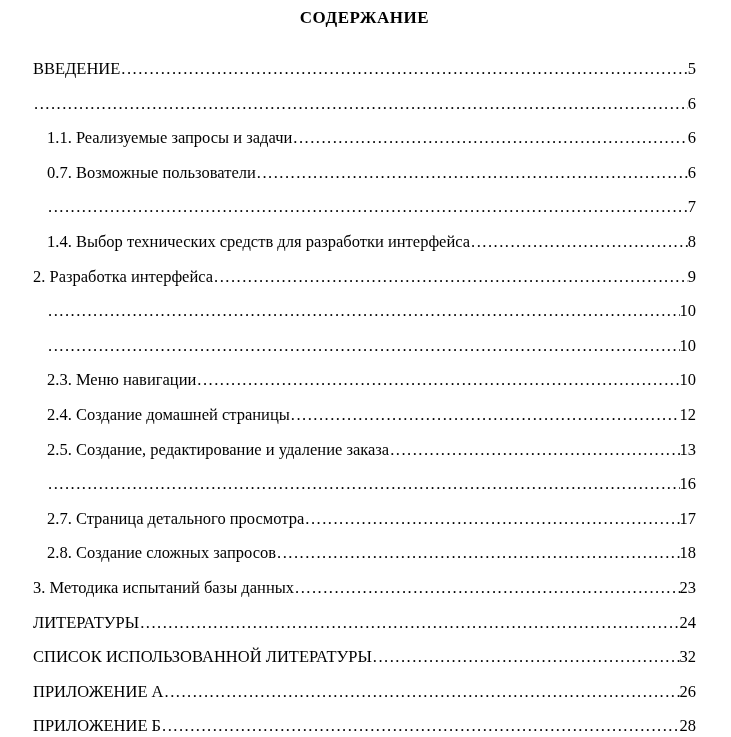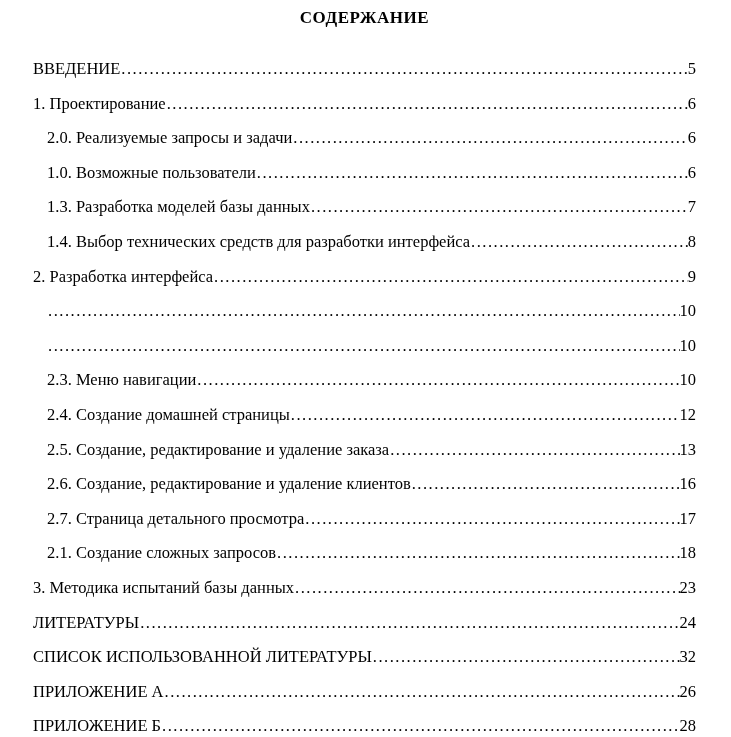--- a/index.html
+++ b/index.html
@@ -57,39 +57,37 @@
 <div class="page">
   <h1 class="doc-title">СОДЕРЖАНИЕ</h1>
   <div class="toc" id="toc">
   <div class="toc-entry">
     <span class="toc-label">ВВЕДЕНИЕ</span>
     <span class="toc-dots">............................................................................................................................................................................................................................</span>
     <span class="toc-page">5</span>
   </div>
 
   <div class="toc-entry">
-    <span class="toc-label">1. Проектирование</span>
     <span class="toc-dots">............................................................................................................................................................................................................................</span>
     <span class="toc-page">6</span>
   </div>
 
   <div class="toc-entry indent-1">
-    <span class="toc-label">2.0. Реализуемые запросы и задачи</span>
+    <span class="toc-label">1.1. Реализуемые запросы и задачи</span>
     <span class="toc-dots">............................................................................................................................................................................................................................</span>
     <span class="toc-page">6</span>
   </div>
 
   <div class="toc-entry indent-1">
-    <span class="toc-label">1.0. Возможные пользователи</span>
+    <span class="toc-label">0.7. Возможные пользователи</span>
     <span class="toc-dots">............................................................................................................................................................................................................................</span>
     <span class="toc-page">6</span>
   </div>
 
   <div class="toc-entry indent-1">
-    <span class="toc-label">1.3. Разработка моделей базы данных</span>
     <span class="toc-dots">............................................................................................................................................................................................................................</span>
     <span class="toc-page">7</span>
   </div>
 
   <div class="toc-entry indent-1">
     <span class="toc-label">1.4. Выбор технических средств для разработки интерфейса</span>
     <span class="toc-dots">............................................................................................................................................................................................................................</span>
     <span class="toc-page">8</span>
   </div>
 
@@ -121,33 +119,32 @@
     <span class="toc-page">12</span>
   </div>
 
   <div class="toc-entry indent-1">
     <span class="toc-label">2.5. Создание, редактирование и удаление заказа</span>
     <span class="toc-dots">............................................................................................................................................................................................................................</span>
     <span class="toc-page">13</span>
   </div>
 
   <div class="toc-entry indent-1">
-    <span class="toc-label">2.6. Создание, редактирование и удаление клиентов</span>
     <span class="toc-dots">............................................................................................................................................................................................................................</span>
     <span class="toc-page">16</span>
   </div>
 
   <div class="toc-entry indent-1">
     <span class="toc-label">2.7. Страница детального просмотра</span>
     <span class="toc-dots">............................................................................................................................................................................................................................</span>
     <span class="toc-page">17</span>
   </div>
 
   <div class="toc-entry indent-1">
-    <span class="toc-label">2.1. Создание сложных запросов</span>
+    <span class="toc-label">2.8. Создание сложных запросов</span>
     <span class="toc-dots">............................................................................................................................................................................................................................</span>
     <span class="toc-page">18</span>
   </div>
 
   <div class="toc-entry">
     <span class="toc-label">3. Методика испытаний базы данных</span>
     <span class="toc-dots">............................................................................................................................................................................................................................</span>
     <span class="toc-page">23</span>
   </div>
 

